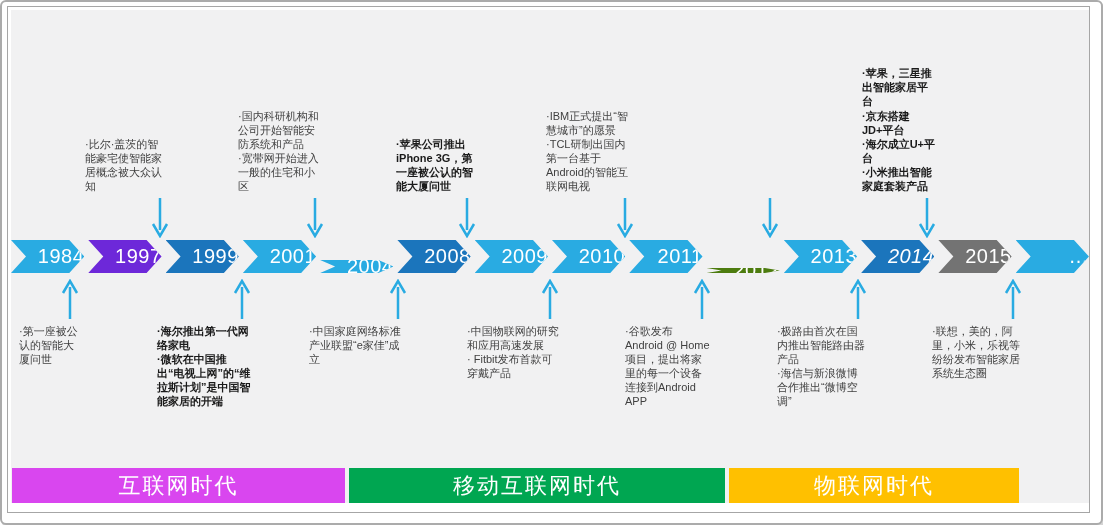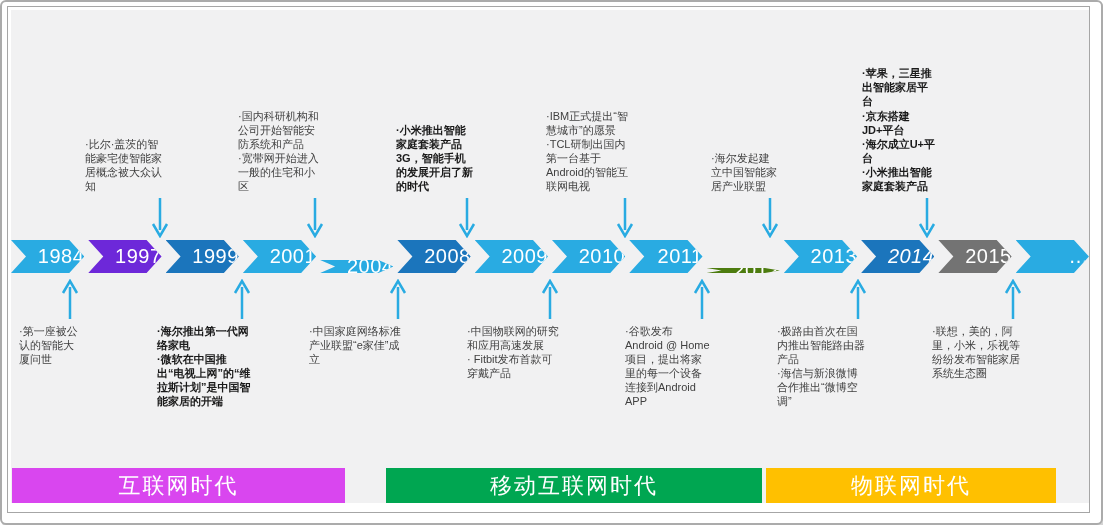--- a/index.html
+++ b/index.html
@@ -142,21 +142,21 @@
             <svg width="18" height="40" viewBox="0 0 18 40" fill="none">
               <line x1="9" y1="8" x2="9" y2="40" stroke="#29ABE2" stroke-width="2.5"></line>
               <polyline points="2,14 9,2 16,14" stroke="#29ABE2" stroke-width="2.5" fill="none"></polyline>
             </svg>
             <div class="txt">
               <div>·中国家庭网络标准产业联盟“e家佳”成立</div>
             </div>
           </div>
           <div class="note top bold" style="left: 385px; width: 80px;">
             <div class="txt">
-              <div>·小米推出智能家庭套装产品 3G，智能手机的发展开启了新的时代</div>
+              <div>·苹果公司推出iPhone 3G，第一座被公认的智能大厦问世</div>
             </div>
             <svg width="18" height="40" viewBox="0 0 18 40" fill="none">
               <line x1="9" y1="0" x2="9" y2="32" stroke="#29ABE2" stroke-width="2.5"></line>
               <polyline points="2,26 9,38 16,26" stroke="#29ABE2" stroke-width="2.5" fill="none"></polyline>
             </svg>
           </div>
           <div class="note bottom" style="left: 456px; width: 92px;">
             <svg width="18" height="40" viewBox="0 0 18 40" fill="none">
               <line x1="9" y1="8" x2="9" y2="40" stroke="#29ABE2" stroke-width="2.5"></line>
               <polyline points="2,14 9,2 16,14" stroke="#29ABE2" stroke-width="2.5" fill="none"></polyline>
@@ -179,23 +179,20 @@
           <div class="note bottom" style="left: 614px; width: 86px;">
             <svg width="18" height="40" viewBox="0 0 18 40" fill="none">
               <line x1="9" y1="8" x2="9" y2="40" stroke="#29ABE2" stroke-width="2.5"></line>
               <polyline points="2,14 9,2 16,14" stroke="#29ABE2" stroke-width="2.5" fill="none"></polyline>
             </svg>
             <div class="txt">
               <div>·谷歌发布 Android @ Home项目，提出将家里的每一个设备连接到Android APP</div>
             </div>
           </div>
           <div class="note top" style="left: 700px; width: 68px;">
-            <div class="txt">
-              <div>·海尔发起建立中国智能家居产业联盟</div>
-            </div>
             <svg width="18" height="40" viewBox="0 0 18 40" fill="none">
               <line x1="9" y1="0" x2="9" y2="32" stroke="#29ABE2" stroke-width="2.5"></line>
               <polyline points="2,26 9,38 16,26" stroke="#29ABE2" stroke-width="2.5" fill="none"></polyline>
             </svg>
           </div>
           <div class="note bottom" style="left: 766px; width: 90px;">
             <svg width="18" height="40" viewBox="0 0 18 40" fill="none">
               <line x1="9" y1="8" x2="9" y2="40" stroke="#29ABE2" stroke-width="2.5"></line>
               <polyline points="2,14 9,2 16,14" stroke="#29ABE2" stroke-width="2.5" fill="none"></polyline>
             </svg>
@@ -223,21 +220,21 @@
             </svg>
             <div class="txt">
               <div>·联想，美的，阿里，小米，乐视等纷纷发布智能家居系统生态圈</div>
             </div>
           </div>
         </div>
       <div id="era-row">
           <div class="era" style="width: 333px; background: #d946ef;">
             <span>互联网时代</span>
           </div>
-          <div class="era" style="width: 376px; background: rgb(0, 166, 81); margin-left: 37px;">
+          <div class="era" style="width: 376px; background: rgb(0, 166, 81);">
             <span>移动互联网时代</span>
           </div>
           <div class="era" style="width: 290px; background: rgb(255, 192, 0);">
             <span>物联网时代</span>
           </div>
         </div>
     </div>
   </div>
 </div>
 

